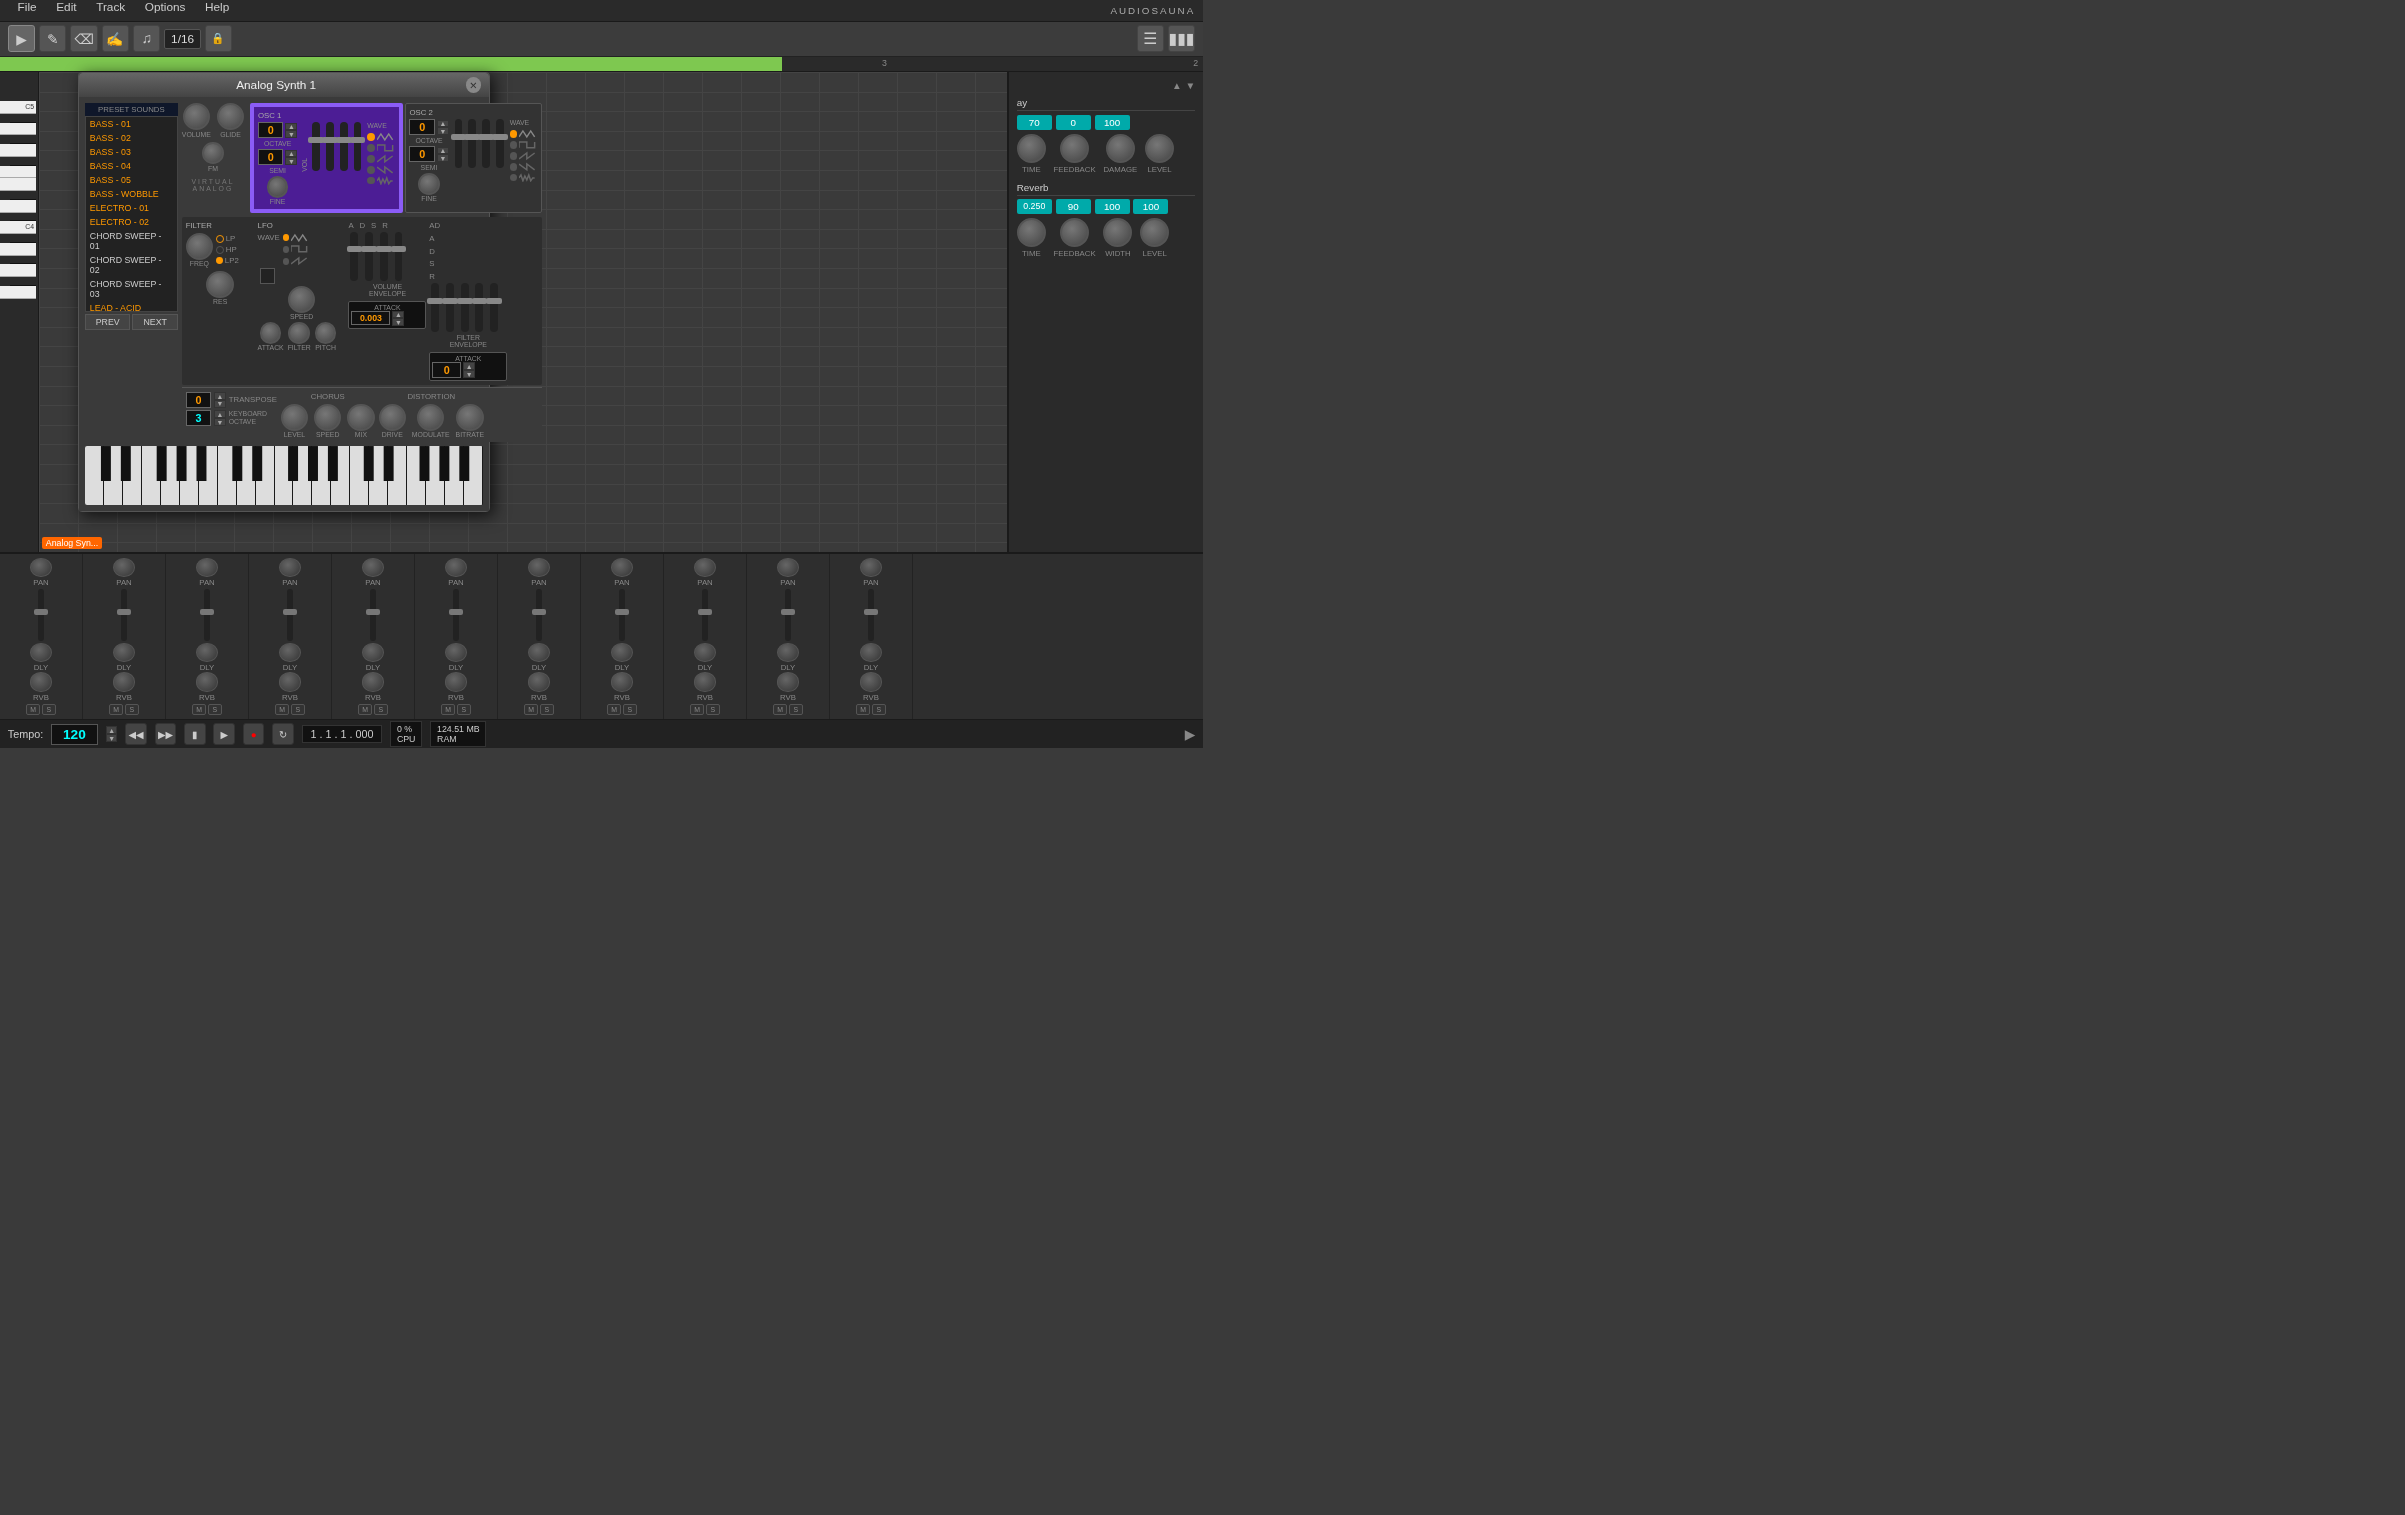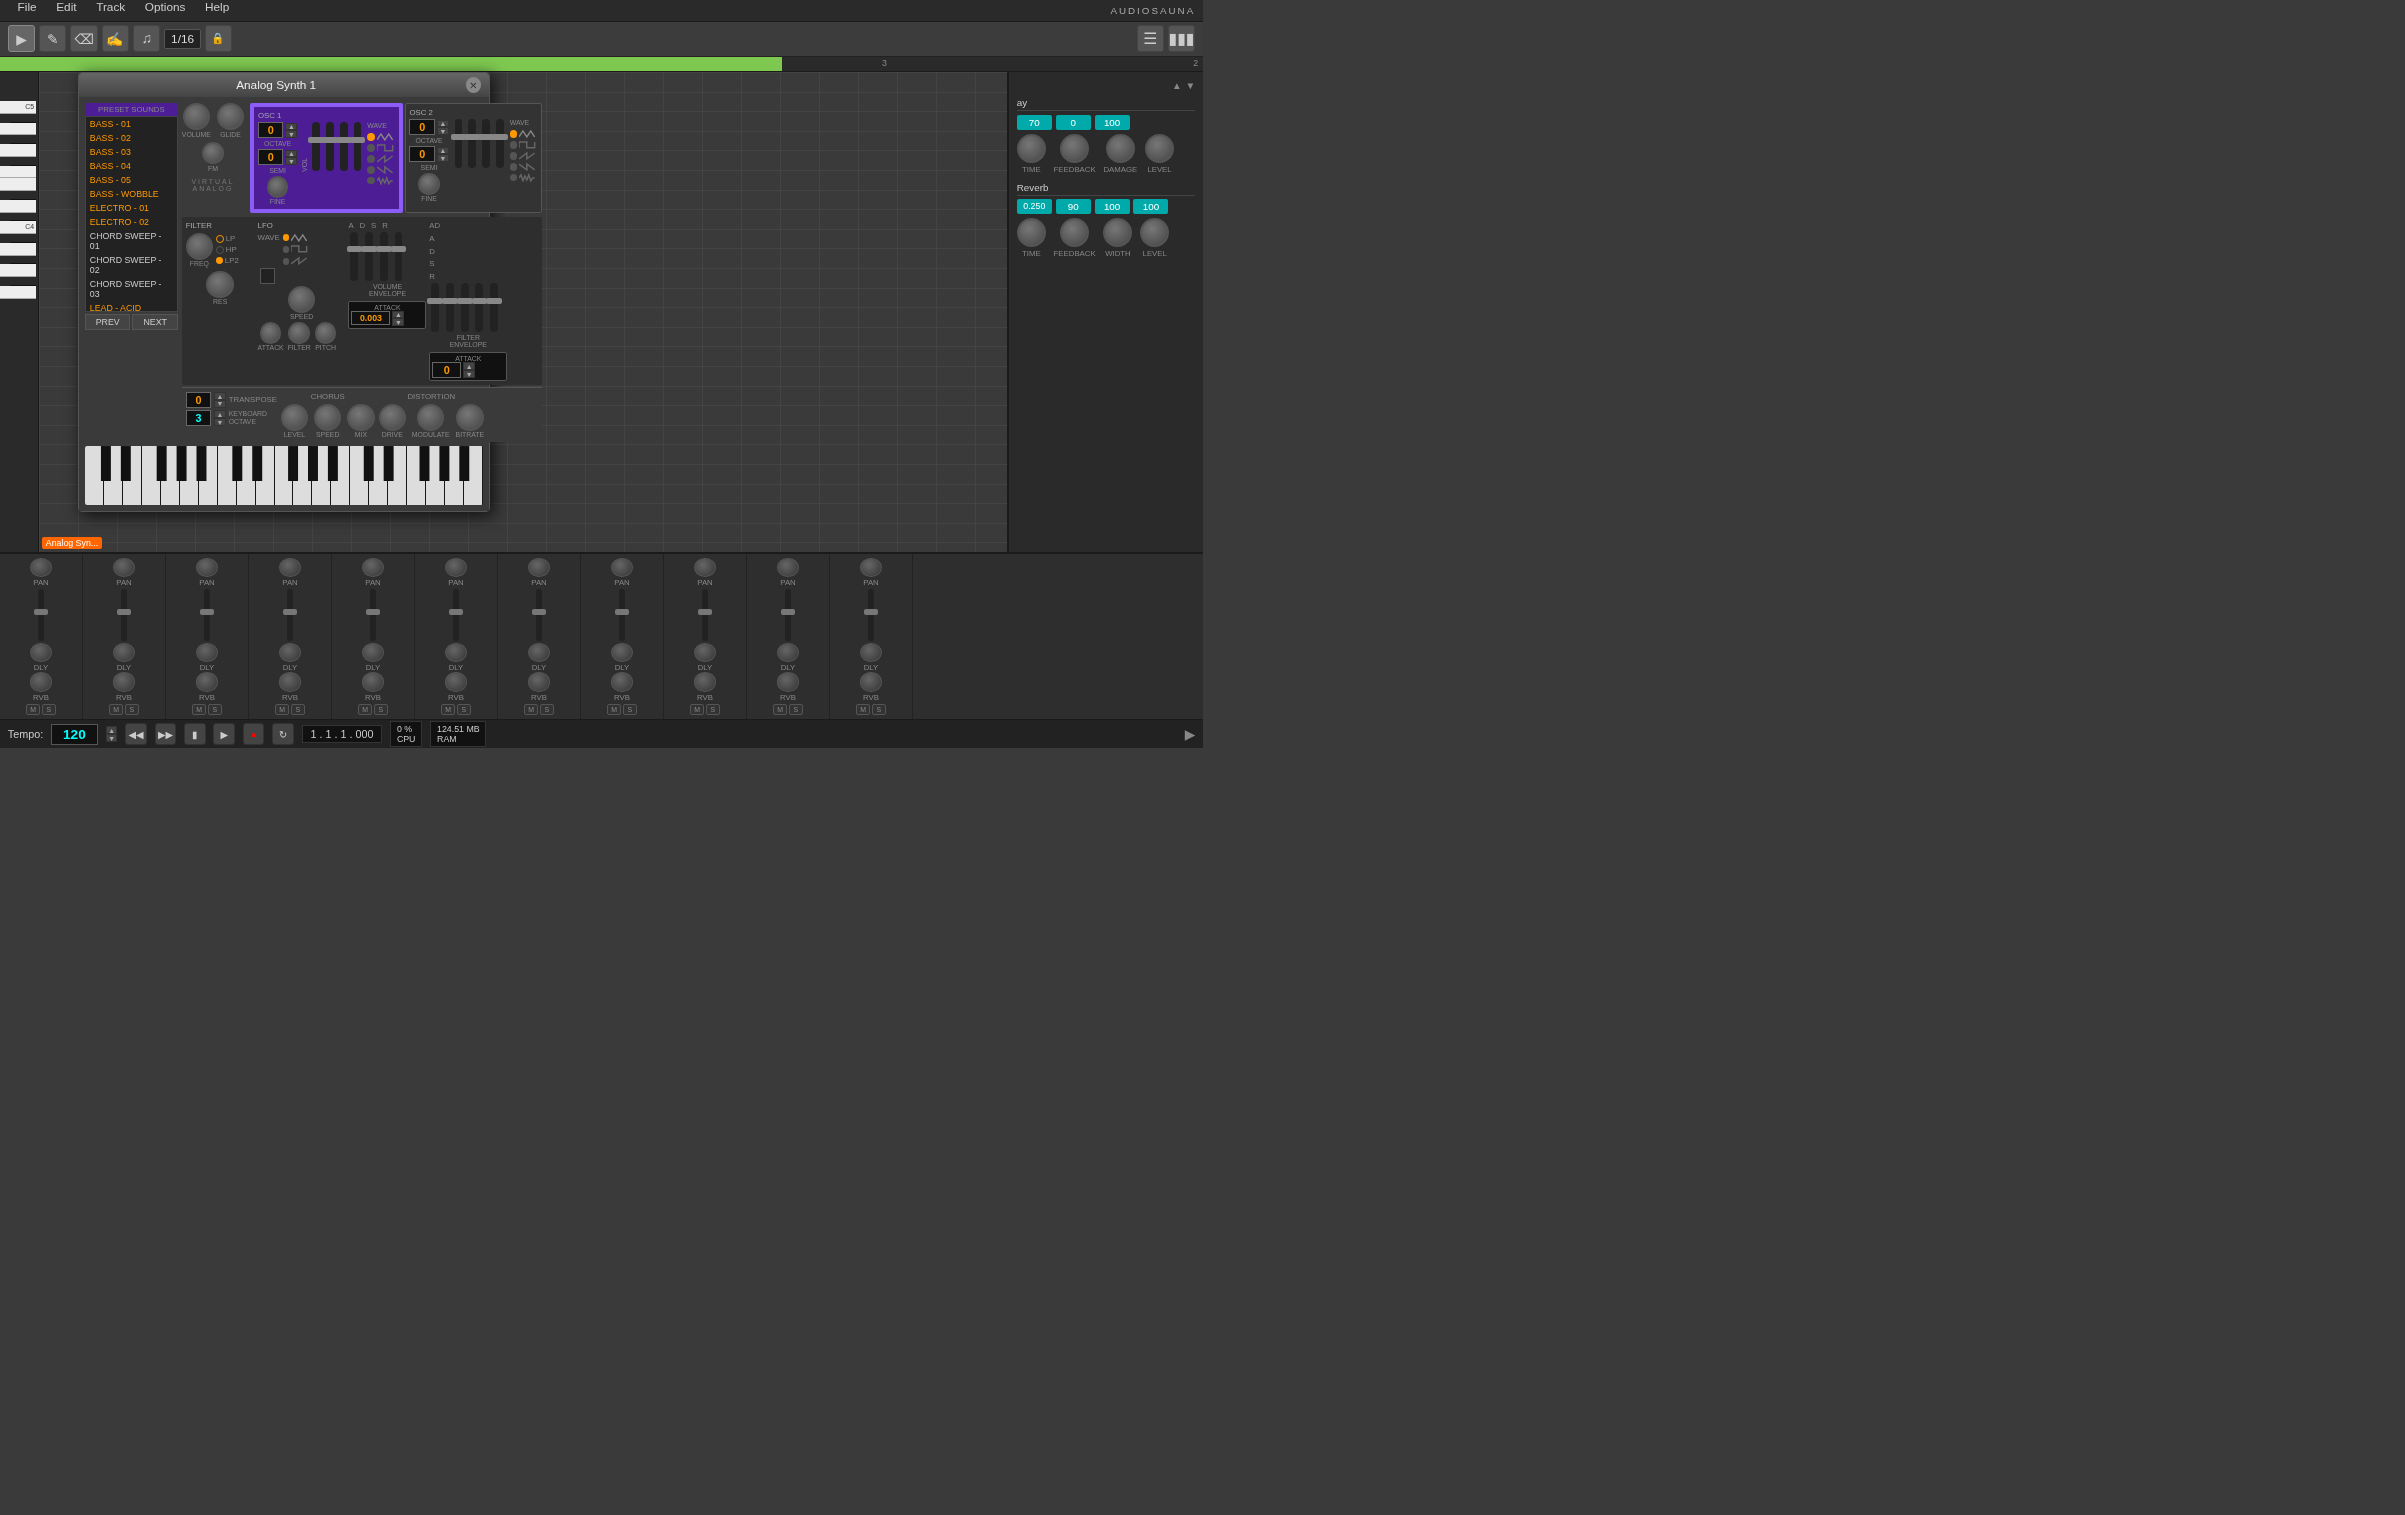--- a/index.html
+++ b/index.html
@@ -226,21 +226,21 @@
   <div id="synth-window">
     <div id="synth-titlebar">
       <span>Analog Synth 1</span>
       <div class="close-btn">✕</div>
     </div>
 
     <div id="synth-body">
       <div style="display:flex; gap:3.9px;">
 
         <div style="width:93px; flex-shrink:0;">
-          <div style="background:#4c1d95; color:#888; font-size:7.8px; padding:2px 3.9px; text-align:center;">PRESET SOUNDS</div>
+          <div style="background:#0f172a; color:#888; font-size:7.8px; padding:2px 3.9px; text-align:center;">PRESET SOUNDS</div>
           <div style="height:196px; overflow-y:auto; background:#222; border:1px solid #444;">
             <div class="preset-item">BASS - 01</div>
             <div class="preset-item">BASS - 02</div>
             <div class="preset-item">BASS - 03</div>
             <div class="preset-item">BASS - 04</div>
             <div class="preset-item">BASS - 05</div>
             <div class="preset-item">BASS - WOBBLE</div>
             <div class="preset-item">ELECTRO - 01</div>
             <div class="preset-item">ELECTRO - 02</div>
             <div class="preset-item white">CHORD SWEEP - 01</div>

